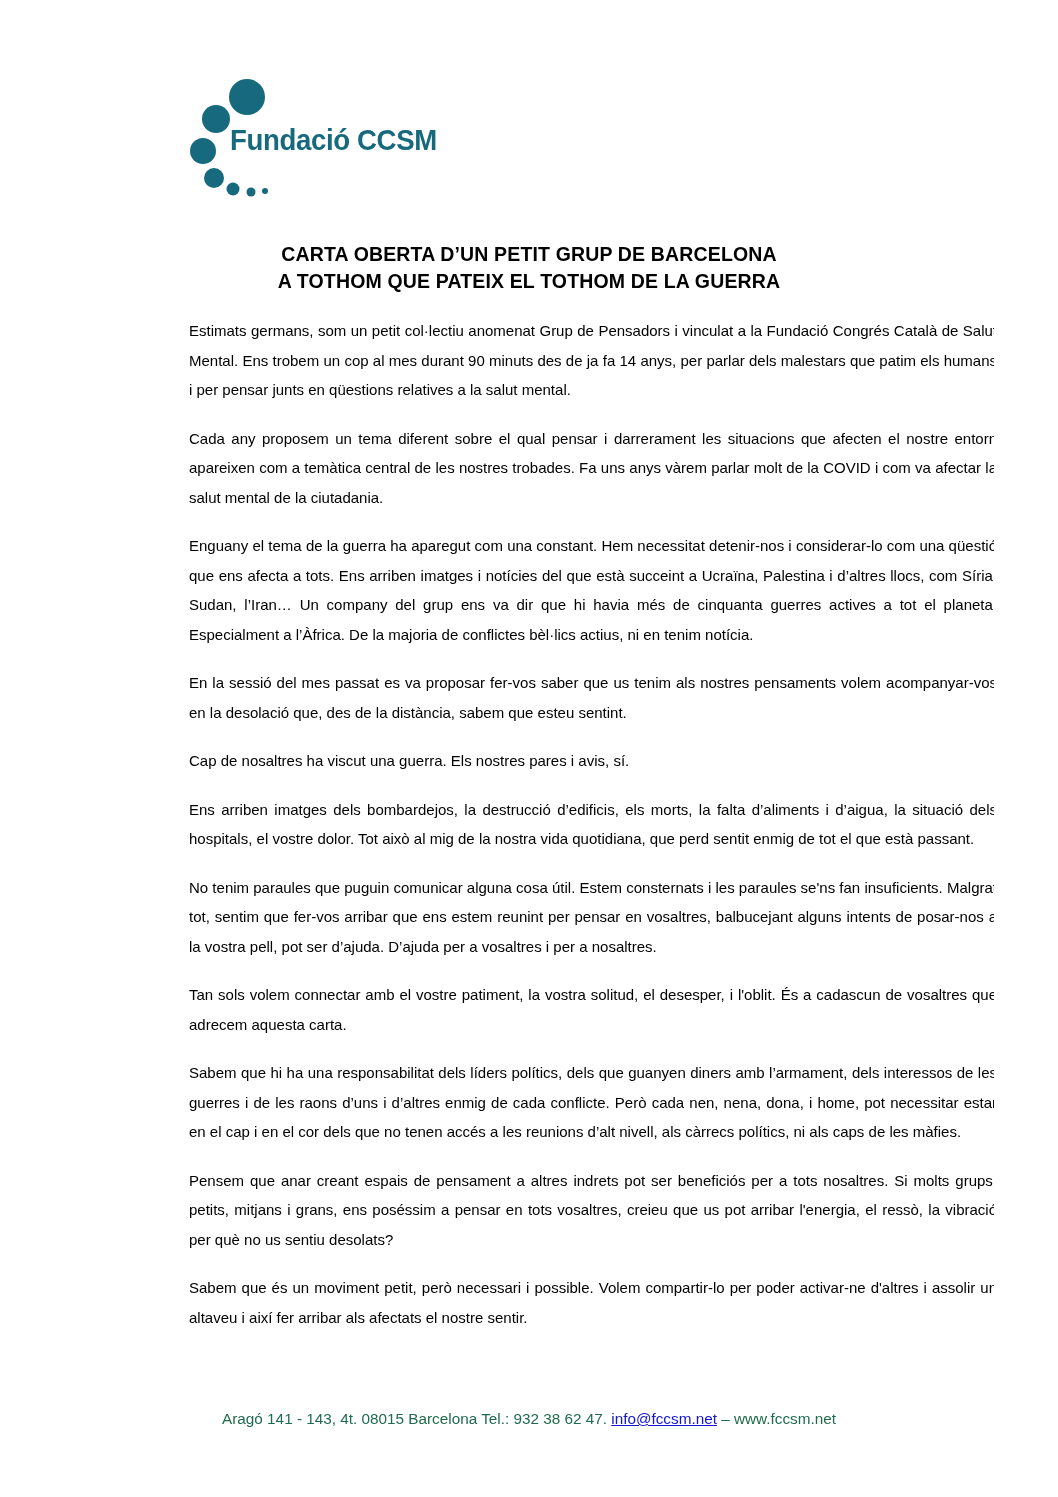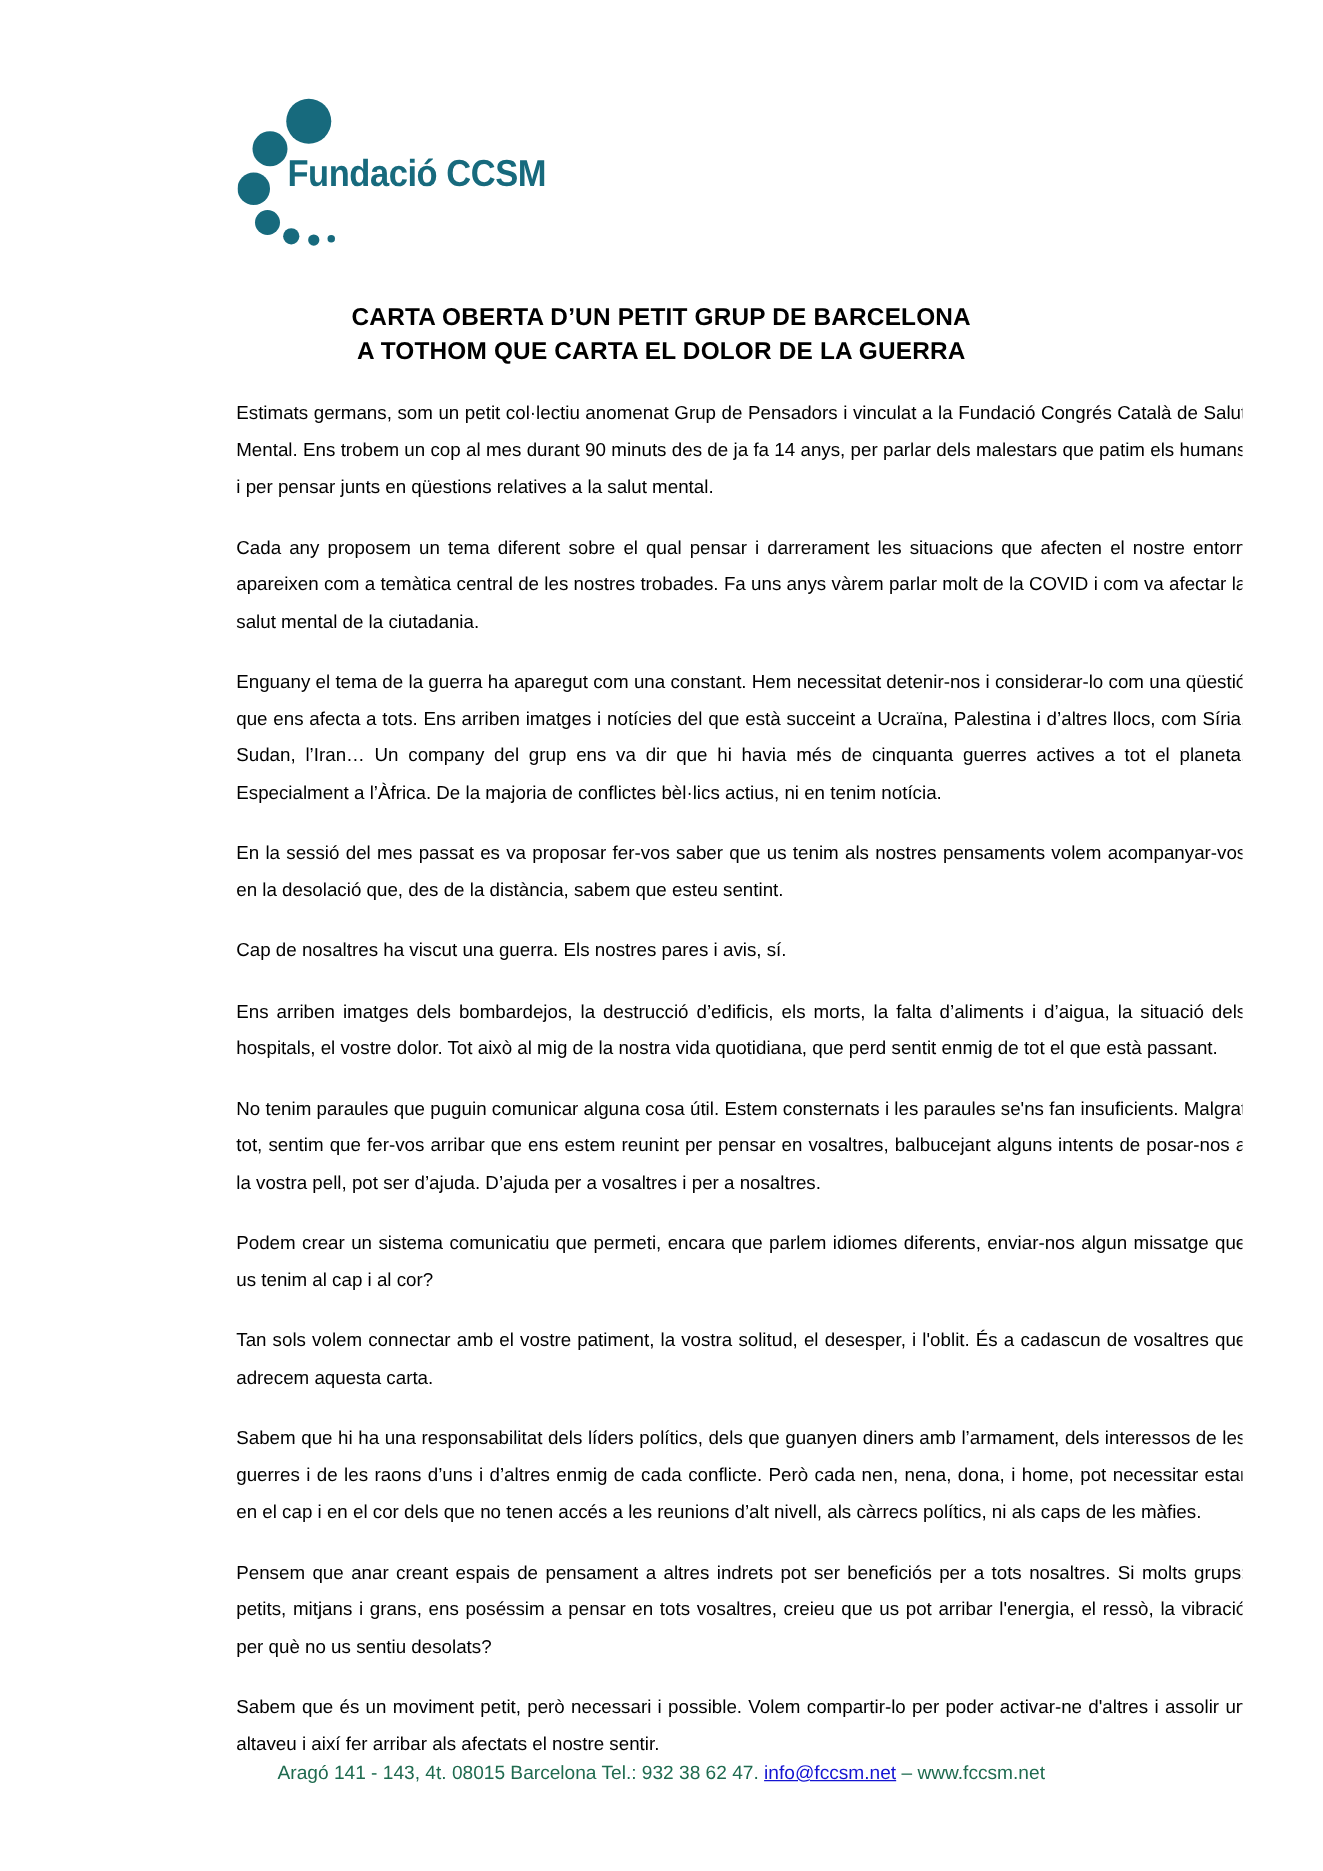--- a/index.html
+++ b/index.html
@@ -124,32 +124,31 @@
       <circle cx="24" cy="100" r="10" fill="#176A7D"></circle>
       <circle cx="43" cy="111" r="6.5" fill="#176A7D"></circle>
       <circle cx="61" cy="114" r="4.5" fill="#176A7D"></circle>
       <circle cx="75" cy="113" r="3" fill="#176A7D"></circle>
     </svg>
     <div class="logo-wordmark">Fundació CCSM</div>
   </div>
 
   <h1 class="doc-title">
     <span class="tline">CARTA OBERTA D’UN PETIT GRUP DE BARCELONA</span>
-    <span class="tline">A TOTHOM QUE CARTA EL DOLOR DE LA GUERRA</span>
+    <span class="tline">A TOTHOM QUE PATEIX EL TOTHOM DE LA GUERRA</span>
   </h1>
 
   <div class="body-copy">
     <p class="para">Estimats germans, som un petit col·lectiu anomenat Grup de Pensadors i vinculat a la Fundació Congrés Català de Salut Mental. Ens trobem un cop al mes durant 90 minuts des de ja fa 14 anys, per parlar dels malestars que patim els humans i per pensar junts en qüestions relatives a la salut mental.</p>
     <p class="para">Cada any proposem un tema diferent sobre el qual pensar i darrerament les situacions que afecten el nostre entorn apareixen com a temàtica central de les nostres trobades. Fa uns anys vàrem parlar molt de la COVID i com va afectar la salut mental de la ciutadania.</p>
     <p class="para">Enguany el tema de la guerra ha aparegut com una constant. Hem necessitat detenir-nos i considerar-lo com una qüestió que ens afecta a tots. Ens arriben imatges i notícies del que està succeint a Ucraïna, Palestina i d’altres llocs, com Síria, Sudan, l’Iran… Un company del grup ens va dir que hi havia més de cinquanta guerres actives a tot el planeta. Especialment a l’Àfrica. De la majoria de conflictes bèl·lics actius, ni en tenim notícia.</p>
     <p class="para">En la sessió del mes passat es va proposar fer-vos saber que us tenim als nostres pensaments volem acompanyar-vos en la desolació que, des de la distància, sabem que esteu sentint.</p>
     <p class="para plain">Cap de nosaltres ha viscut una guerra. Els nostres pares i avis, sí.</p>
     <p class="para">Ens arriben imatges dels bombardejos, la destrucció d’edificis, els morts, la falta d’aliments i d’aigua, la situació dels hospitals, el vostre dolor. Tot això al mig de la nostra vida quotidiana, que perd sentit enmig de tot el que està passant.</p>
     <p class="para">No tenim paraules que puguin comunicar alguna cosa útil. Estem consternats i les paraules se'ns fan insuficients. Malgrat tot, sentim que fer-vos arribar que ens estem reunint per pensar en vosaltres, balbucejant alguns intents de posar-nos a la vostra pell, pot ser d’ajuda. D’ajuda per a vosaltres i per a nosaltres.</p>
-    <p class="para">Podem crear un sistema comunicatiu que permeti, encara que parlem idiomes diferents, enviar-nos algun missatge que us tenim al cap i al cor?</p>
     <p class="para">Tan sols volem connectar amb el vostre patiment, la vostra solitud, el desesper, i l'oblit. És a cadascun de vosaltres que adrecem aquesta carta.</p>
     <p class="para">Sabem que hi ha una responsabilitat dels líders polítics, dels que guanyen diners amb l’armament, dels interessos de les guerres i de les raons d’uns i d’altres enmig de cada conflicte. Però cada nen, nena, dona, i home, pot necessitar estar en el cap i en el cor dels que no tenen accés a les reunions d’alt nivell, als càrrecs polítics, ni als caps de les màfies.</p>
     <p class="para">Pensem que anar creant espais de pensament a altres indrets pot ser beneficiós per a tots nosaltres. Si molts grups: petits, mitjans i grans, ens poséssim a pensar en tots vosaltres, creieu que us pot arribar l'energia, el ressò, la vibració per què no us sentiu desolats?</p>
     <p class="para">Sabem que és un moviment petit, però necessari i possible. Volem compartir-lo per poder activar-ne d'altres i assolir un altaveu i així fer arribar als afectats el nostre sentir.</p>
 
   </div>
 
   <div class="footer"><span>Aragó 141 - 143, 4t. 08015 Barcelona Tel.: 932 38 62 47. </span><a class="mail-link" href="#">info@fccsm.net</a><span class="sep"> – </span><span class="web">www.fccsm.net</span></div>
 
 </div>

